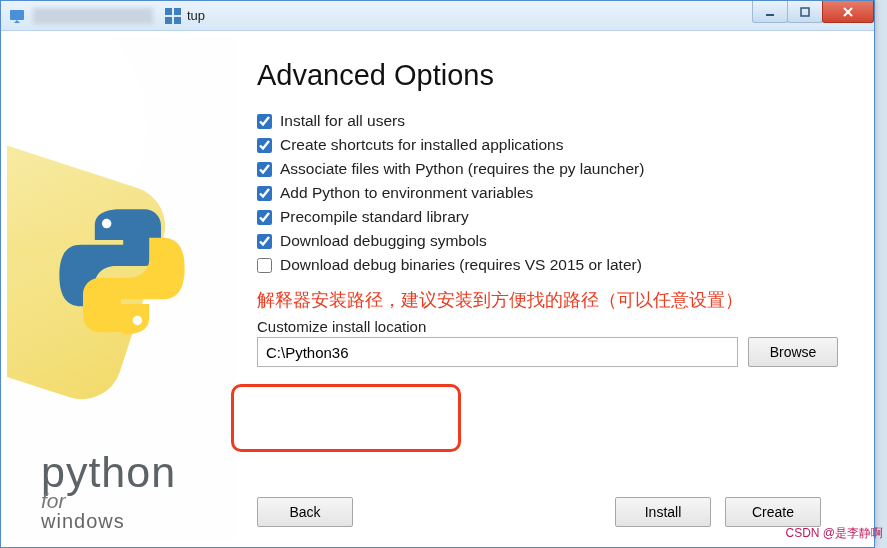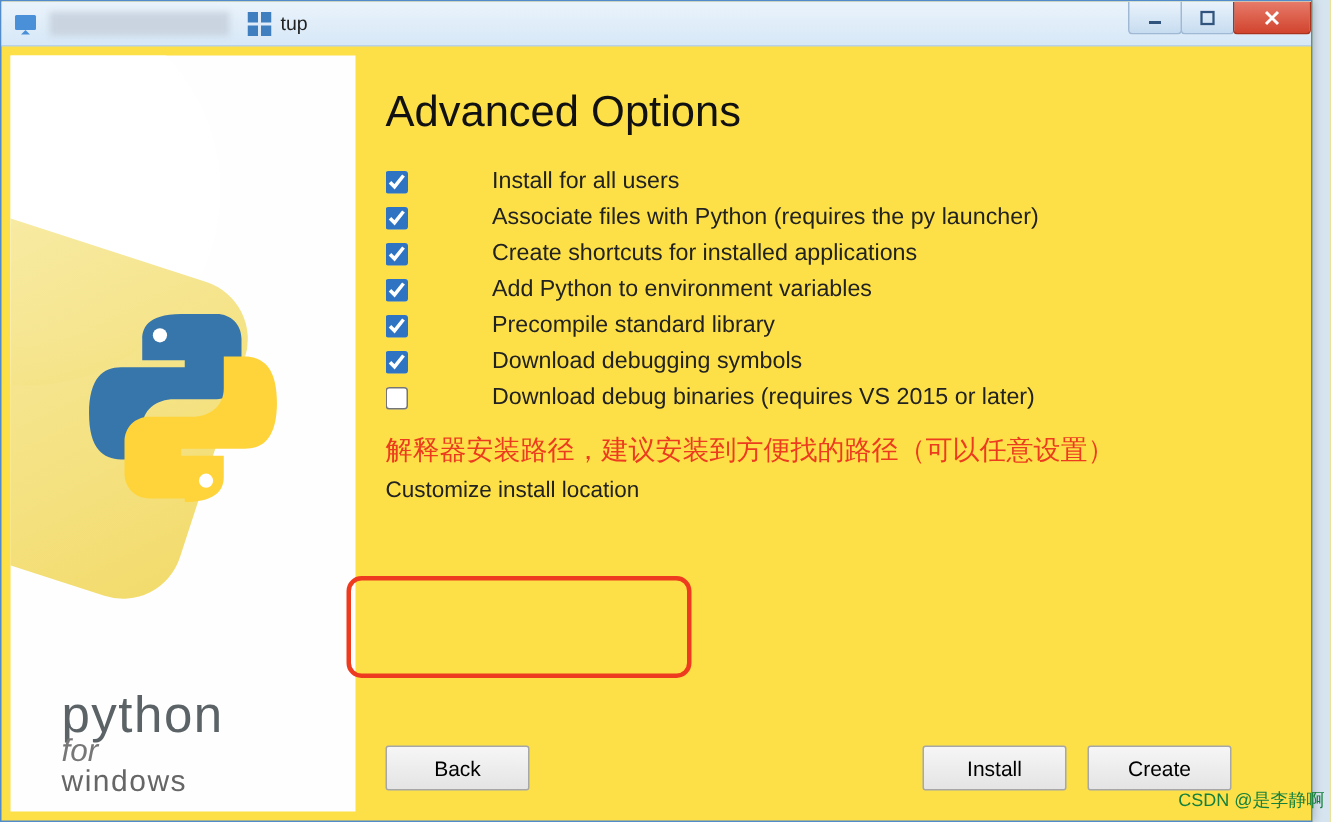--- a/index.html
+++ b/index.html
@@ -1,63 +1,63 @@
 <!DOCTYPE html>
 <html><head>
   <meta charset="utf-8">
   <style>
     * { box-sizing: border-box; margin: 0; padding: 0; }
     body { font-family: "Segoe UI", Tahoma, sans-serif; font-size: 14px; background: #d6e4f0; width: 887px; height: 548px; position: relative; overflow: hidden; }
 
     .bg-tab { position: absolute; top: 2px; left: 465px; width: 290px; height: 30px; background: #e8e8e8; border-radius: 4px 4px 0 0; z-index: 0; filter: blur(1px); }
     .bg-tab-text { color: #3b6fc4; font-size: 15px; filter: blur(1.5px); padding: 6px 18px; }
 
-    .window { position: absolute; top: 0; left: 0; width: 875px; height: 548px; border: 1px solid #528bcc; background: #fde047; box-shadow: 0 0 6px rgba(0,0,0,.25); z-index: 5; }
+    .window { position: absolute; top: 0; left: 0; width: 875px; height: 548px; border: 1px solid #528bcc; background: #ffffff; box-shadow: 0 0 6px rgba(0,0,0,.25); z-index: 5; }
 
     .titlebar { height: 30px; background: linear-gradient(to bottom, #eaf3fb 0%, #d7e8f7 100%); border-bottom: 1px solid #b9d2ea; display: flex; align-items: center; padding: 0 4px; position: relative; }
     .titlebar .app-icon { width: 16px; height: 16px; margin: 0 6px 0 4px; }
     .titlebar .title-text { font-size: 13px; color: #222; }
     .obf { display: inline-block; width: 120px; height: 16px; background: #c9d4e0; filter: blur(2px); vertical-align: middle; margin-left: 2px; }
     .win-controls { position: absolute; right: 0; top: 0; display: flex; }
     .win-btn { width: 36px; height: 22px; border: 1px solid #9fb9d4; border-top: none; background: linear-gradient(to bottom, #eaf3fc, #c7dcf0); display:flex; align-items:center; justify-content:center; border-radius: 0 0 3px 3px; margin-left: -1px; }
     .win-btn.close { width: 52px; background: linear-gradient(to bottom, #e77b6a, #d1442e); border-color: #a83420; color:#fff; }
     .win-btn svg { display:block; }
 
     .content { display: flex; height: calc(100% - 30px); padding: 6px; }
 
     .sidebar { width: 230px; position: relative; overflow: hidden; background: #fefefe; }
     .sidebar .shape1 { position:absolute; top:-40px; left:-120px; width:260px; height:260px; border-radius:50%; background: radial-gradient(circle at 60% 40%, #fff 55%, #f6e9a2 80%); opacity:.9;}
     .sidebar .shape2 { position:absolute; bottom:160px; left:-80px; width:220px; height:220px; border-radius:40px; background: linear-gradient(135deg,#f7ea9e,#f1d75a); transform:rotate(18deg); opacity:.9;}
     .python-logo { position:absolute; top: 170px; left: 50px; width: 130px; height: 130px; }
 
     .brand { position:absolute; bottom: 10px; left: 34px; font-family: "Segoe UI Light", "Segoe UI", sans-serif; color:#4a4a4a; line-height:1;}
-    .brand .l1 { font-size:34px; letter-spacing:1px; font-weight:300; color:#5c6366;}
+    .brand .l1 { font-size:43px; letter-spacing:1px; font-weight:300; color:#5c6366;}
     .brand .l2 { font-size:21px; text-align:left; font-style:italic; color:#777; margin-top:-4px;}
     .brand .l3 { font-size:20px; color:#666; font-weight:300; letter-spacing:1px;}
 
     .main { flex:1; padding: 22px 30px 12px 20px; position: relative; }
     .heading { font-size: 29px; font-weight: 400; color:#111; margin-bottom: 20px; font-family: "Segoe UI Light","Segoe UI",sans-serif;}
     .opts { margin-top: 4px; }
-    .opt { display:flex; align-items:center; margin: 6px 0; font-size: 15.5px; color:#222;gap:48px;}
+    .opt { display:flex; align-items:center; margin: 6px 0; font-size: 15.5px; color:#222;}
     .opt input[type="checkbox"]{ width:15px; height:15px; margin-right:8px; accent-color:#2e74c2;}
     .annot { color:#ec3b1f; font-size:18px; margin-top: 14px; font-family: "Microsoft YaHei","SimSun",sans-serif; }
     .custom-label { margin-top:6px; font-size:15px; color:#222; }
 
     .path-row { display:flex; align-items:center; margin-top:2px; gap:10px;}
     .path-input { flex:1; height:30px; border:1px solid #b4b4b4; padding:0 8px; font-size:15px; background:#fff; }
     .btn { height:30px; min-width:90px; border:1px solid #a7a7a7; background:linear-gradient(to bottom,#f6f6f6,#e4e4e4); border-radius:2px; font-size:14px; cursor:pointer; padding:0 16px;}
 
     .highlight-box { position:absolute; border:3px solid #ee3b1f; border-radius:10px; pointer-events:none; }
 
     .btn-row { position:absolute; bottom: 14px; left: 20px; right: 47px; display:flex; align-items:center; }
     .btn-row .spacer { flex:1; }
     .btn-row .btn { min-width:96px; }
     .btn-row .btn + .btn { margin-left: 14px; }
 
-    .watermark { position:absolute; right:4px; bottom:6px; font-size:12px; color:#15803d; z-index:50; pointer-events:none; font-family: "Microsoft YaHei", sans-serif;}
+    .watermark { position:absolute; right:4px; bottom:6px; font-size:12px; color:#be185d; z-index:50; pointer-events:none; font-family: "Microsoft YaHei", sans-serif;}
   </style>
 </head>
 <body>
 
 <div class="bg-tab">
   <div class="bg-tab-text">Download Windows help fil</div>
 </div>
 
 <div class="window">
 
@@ -119,25 +119,25 @@
     <div class="main">
       <div class="heading">Advanced Options</div>
 
       <div class="opts">
         <label class="opt">
             <input type="checkbox" checked="" style="">
             <span>Install for all users</span>
           </label>
         <label class="opt">
             <input type="checkbox" checked="" style="">
-            <span>Associate files with Python (requires the py launcher)</span>
+            <span>Create shortcuts for installed applications</span>
           </label>
         <label class="opt">
             <input type="checkbox" checked="" style="">
-            <span>Create shortcuts for installed applications</span>
+            <span>Associate files with Python (requires the py launcher)</span>
           </label>
         <label class="opt">
             <input type="checkbox" checked="" style="">
             <span>Add Python to environment variables</span>
           </label>
         <label class="opt">
             <input type="checkbox" checked="" style="">
             <span>Precompile standard library</span>
           </label>
         <label class="opt">
@@ -146,20 +146,24 @@
           </label>
         <label class="opt">
             <input type="checkbox" style="">
             <span>Download debug binaries (requires VS 2015 or later)</span>
           </label>
       </div>
 
       <div class="annot">解释器安装路径，建议安装到方便找的路径（可以任意设置）</div>
       <div class="custom-label">Customize install location</div>
 
+      <div class="path-row">
+        <input class="path-input" type="text" value="C:\Python36" style="">
+        <button class="btn">Browse</button>
+      </div>
 
       <div class="highlight-box" style="top:347px; left:-6px; width:230px; height:68px;"></div>
 
       <div class="btn-row">
         <button class="btn">Back</button>
         <div class="spacer"></div>
         <button class="btn">Install</button>
         <button class="btn">Create</button>
       </div>
     </div>

